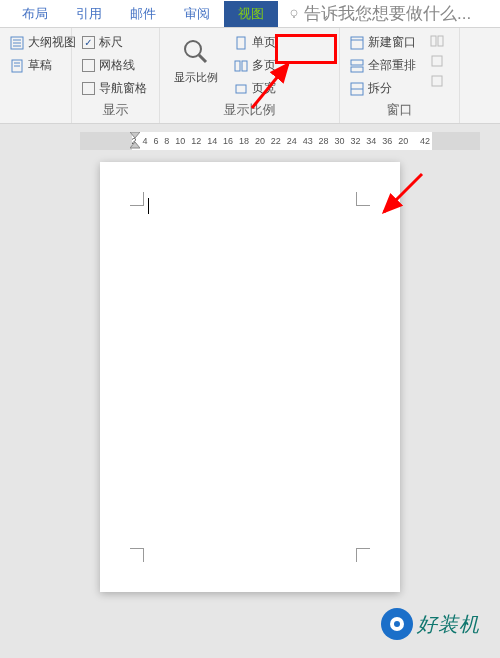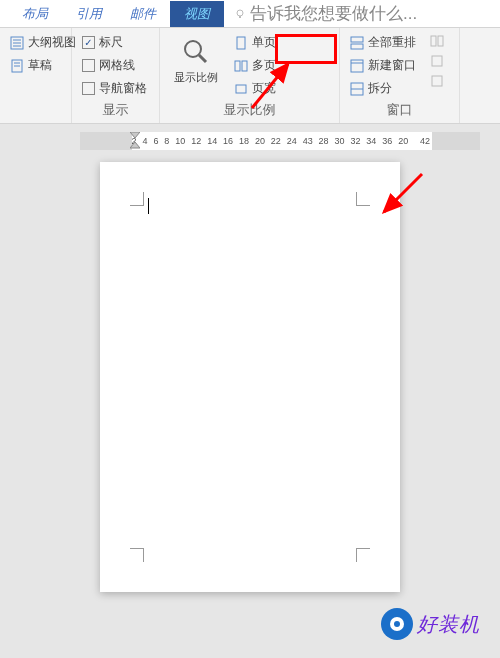--- a/index.html
+++ b/index.html
@@ -1,20 +1,20 @@
 <!DOCTYPE html>
 <html><head>
 <meta charset="utf-8">
 <style>
 * { margin: 0; padding: 0; box-sizing: border-box; font-family: "Microsoft YaHei", sans-serif; }
 body { width: 500px; height: 658px; background: #e6e6e6; overflow: hidden; position: relative; }
 
 .tabs { display: flex; background: #fff; border-bottom: 1px solid #d4d4d4; height: 28px; align-items: center; padding-left: 8px; }
-.tab { padding: 4px 14px; font-size: 13px; color: #4472c4; cursor: pointer; font-style: italic; }
-.tab.active { background: #2b579a; color: #7dd3fc; }
+.tab { padding: 4px 14px; font-size: 13px; color: #4472c4; cursor: pointer; }
+.tab.active { background: #2b579a; color: #84cc16; }
 .tell-me { color: #888; font-size: 17px; display: flex; align-items: center; padding-left: 10px; }
 .tell-me svg { margin-right: 4px; }
 
 .ribbon { background: #f3f3f3; display: flex; border-bottom: 1px solid #d4d4d4; height: 96px; }
 .group { display: flex; flex-direction: column; border-right: 1px solid #e0e0e0; padding: 4px 6px 2px; }
 .group-body { flex: 1; display: flex; align-items: flex-start; }
 .group-label { text-align: center; font-size: 13px; color: #666; padding: 2px 0; }
 
 .vlist { display: flex; flex-direction: column; gap: 2px; }
 .item { display: flex; align-items: center; font-size: 12px; color: #444; padding: 2px 4px; white-space: nowrap; }
@@ -39,29 +39,30 @@
 .corner.tl { top: 30px; left: 30px; border-left: 1px solid #999; border-top: 1px solid #999; transform: rotate(180deg); }
 .corner.tr { top: 30px; right: 30px; border-right: 1px solid #999; border-top: 1px solid #999; transform: rotate(180deg); }
 .corner.bl { bottom: 30px; left: 30px; border-left: 1px solid #999; border-bottom: 1px solid #999; transform: rotate(180deg); }
 .corner.br { bottom: 30px; right: 30px; border-right: 1px solid #999; border-bottom: 1px solid #999; transform: rotate(180deg); }
 .cursor { position: absolute; top: 36px; left: 48px; width: 1px; height: 16px; background: #000; }
 
 .watermark { position: absolute; bottom: 18px; right: 20px; display: flex; align-items: center; z-index: 60; }
 .wm-logo { width: 32px; height: 32px; border-radius: 50%; background: #1b6fc9; display: flex; align-items: center; justify-content: center; margin-right: 4px; position: relative; }
 .wm-logo .inner { width: 14px; height: 14px; border-radius: 50%; background: #fff; display:flex; align-items:center; justify-content:center;}
 .wm-logo .dot { width: 6px; height: 6px; border-radius: 50%; background: #1b6fc9;}
-.wm-text { font-size: 20px; color: #6d28d9; font-weight: 300; font-style: italic; letter-spacing: 1px; }
+.wm-text { font-size: 20px; color: #0f766e; font-weight: 300; font-style: italic; letter-spacing: 1px; }
 </style>
 </head>
 <body>
 
 <div class="tabs">
   <div class="tab">布局</div>
   <div class="tab">引用</div>
   <div class="tab">邮件</div>
+  <div class="tab">审阅</div>
   <div class="tab active">视图</div>
   <div class="tell-me">
     <svg width="12" height="12" viewBox="0 0 12 12">
         <circle cx="6" cy="5" r="3" fill="none" stroke="#bbb" stroke-width="1"></circle>
         <rect x="5" y="8" width="2" height="2" fill="#bbb"></rect>
       </svg>
     <span>告诉我您想要做什么...</span>
   </div>
 </div>
 
@@ -146,31 +147,31 @@
       </div>
     </div>
     <div class="group-label">显示比例</div>
   </div>
 
   <div class="group" style="width:120px;border-right:1px solid #e0e0e0">
     <div class="group-body">
       <div class="vlist">
         <div class="item">
           <svg class="ico" width="14" height="14">
+              <rect x="1" y="1" width="12" height="12" fill="none" stroke="#5b8bc9"></rect>
+              <line x1="1" y1="4" x2="13" y2="4" stroke="#5b8bc9"></line>
+            </svg>
+          <span>新建窗口</span>
+        </div>
+        <div class="item">
+          <svg class="ico" width="14" height="14">
               <rect x="1" y="1" width="12" height="5" fill="none" stroke="#5b8bc9"></rect>
               <rect x="1" y="8" width="12" height="5" fill="none" stroke="#5b8bc9"></rect>
             </svg>
           <span>全部重排</span>
-        </div>
-        <div class="item">
-          <svg class="ico" width="14" height="14">
-              <rect x="1" y="1" width="12" height="12" fill="none" stroke="#5b8bc9"></rect>
-              <line x1="1" y1="4" x2="13" y2="4" stroke="#5b8bc9"></line>
-            </svg>
-          <span>新建窗口</span>
         </div>
         <div class="item">
           <svg class="ico" width="14" height="14">
               <rect x="1" y="1" width="12" height="12" fill="none" stroke="#5b8bc9"></rect>
               <line x1="1" y1="7" x2="13" y2="7" stroke="#5b8bc9"></line>
             </svg>
           <span>拆分</span>
         </div>
       </div>
       <div class="vlist" style="margin-left:6px">

